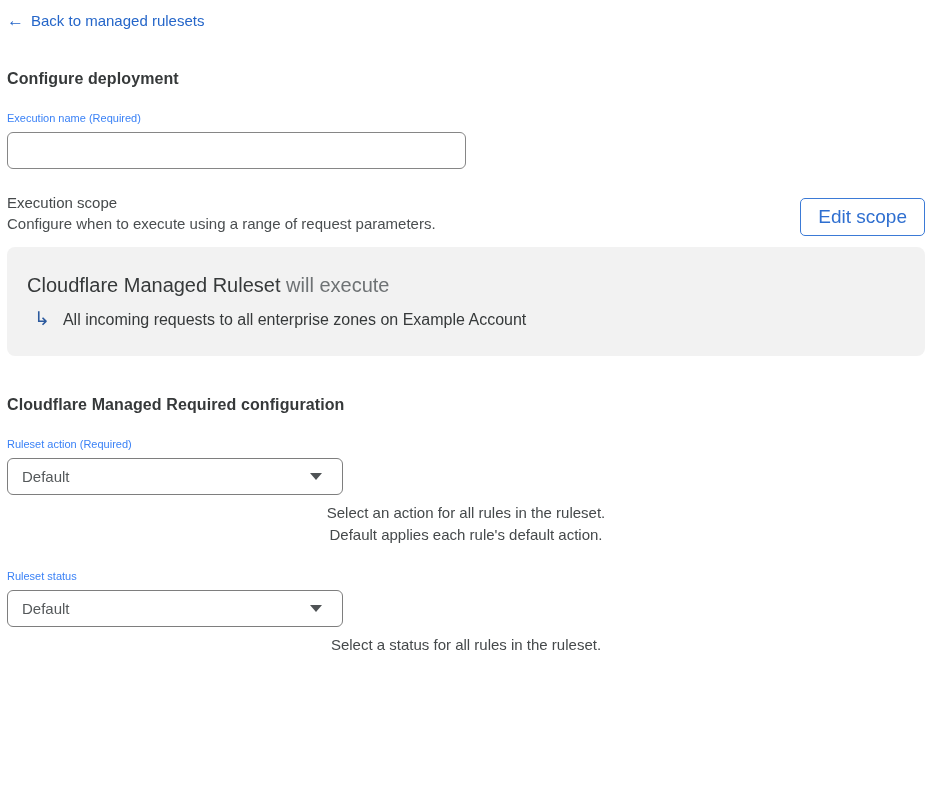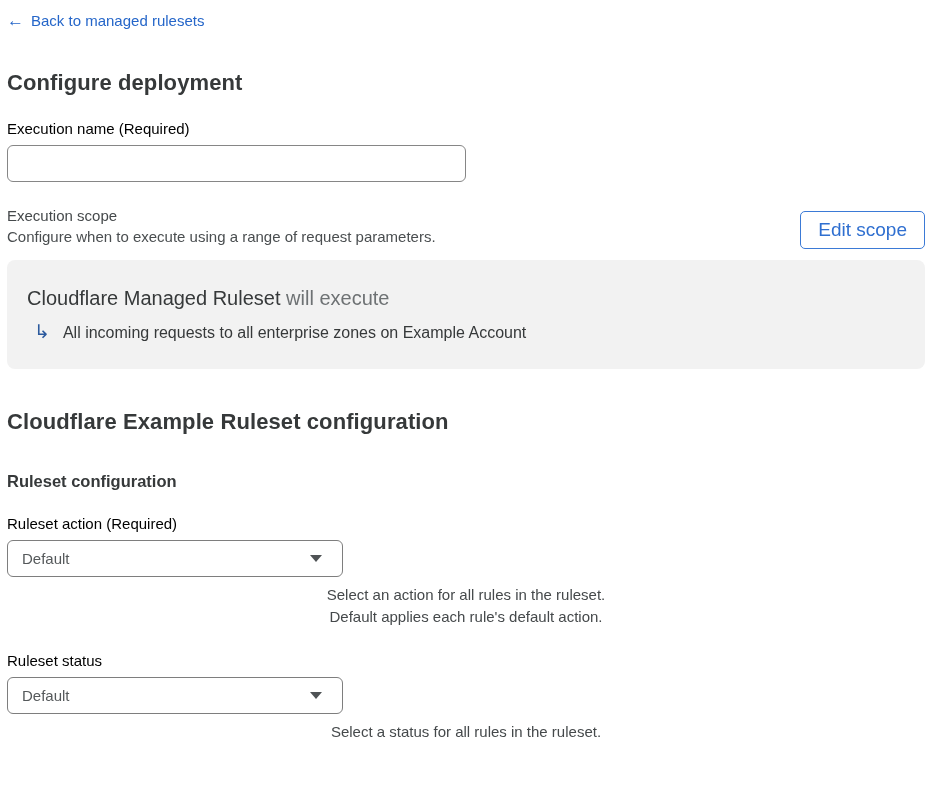--- a/index.html
+++ b/index.html
@@ -15,31 +15,31 @@
   
   .back-link {
     display: inline-flex; align-items: center; gap: 7px;
     color: #2566c9; font-size: 15px; text-decoration: none; cursor: pointer;
   }
   .back-link .arrow { font-size: 17px; line-height: 1; }
 
   
   .h1 {
     margin-top: 40px;
-    font-size: 22px; font-weight: 700; color: #36393a;
+    font-size: 16px; font-weight: 700; color: #36393a;
     letter-spacing: 0.1px;
   }
   .h2 {
     margin-top: 37px;
     font-size: 16.5px; font-weight: 700; color: #36393a;
   }
 
   .field-label {
     margin-top: 24px;
-    font-size: 15px; color: #000000;
+    font-size: 11px; color: #3b82f6;
   }
 
   .text-input {
     display: block;
     margin-top: 8px;
     width: 459px; height: 37px;
     border: 1px solid #868686;
     border-radius: 6px;
     background: #ffffff;
     font-size: 15px; color: #36393a;
@@ -137,23 +137,22 @@
   <div class="scope-box">
     <div class="line1">
       <span class="ruleset-name">Cloudflare Managed Ruleset</span><span class="will-execute"> will execute</span>
     </div>
     <div class="line2">
       <span class="hook-arrow">↳</span>
       <span>All incoming requests to all enterprise zones on Example Account</span>
     </div>
   </div>
 
-  <div class="h1">Cloudflare Example Ruleset configuration</div>
+  <div class="h1">Cloudflare Managed Required configuration</div>
 
-  <div class="h2">Ruleset configuration</div>
 
   <div class="field-label">Ruleset action (Required)</div>
   <div class="select">
     <span class="select-value">Default</span>
     <span class="caret"></span>
   </div>
   <div class="help-text">
     <div>Select an action for all rules in the ruleset.</div>
     <div>Default applies each rule's default action.</div>
   </div>

